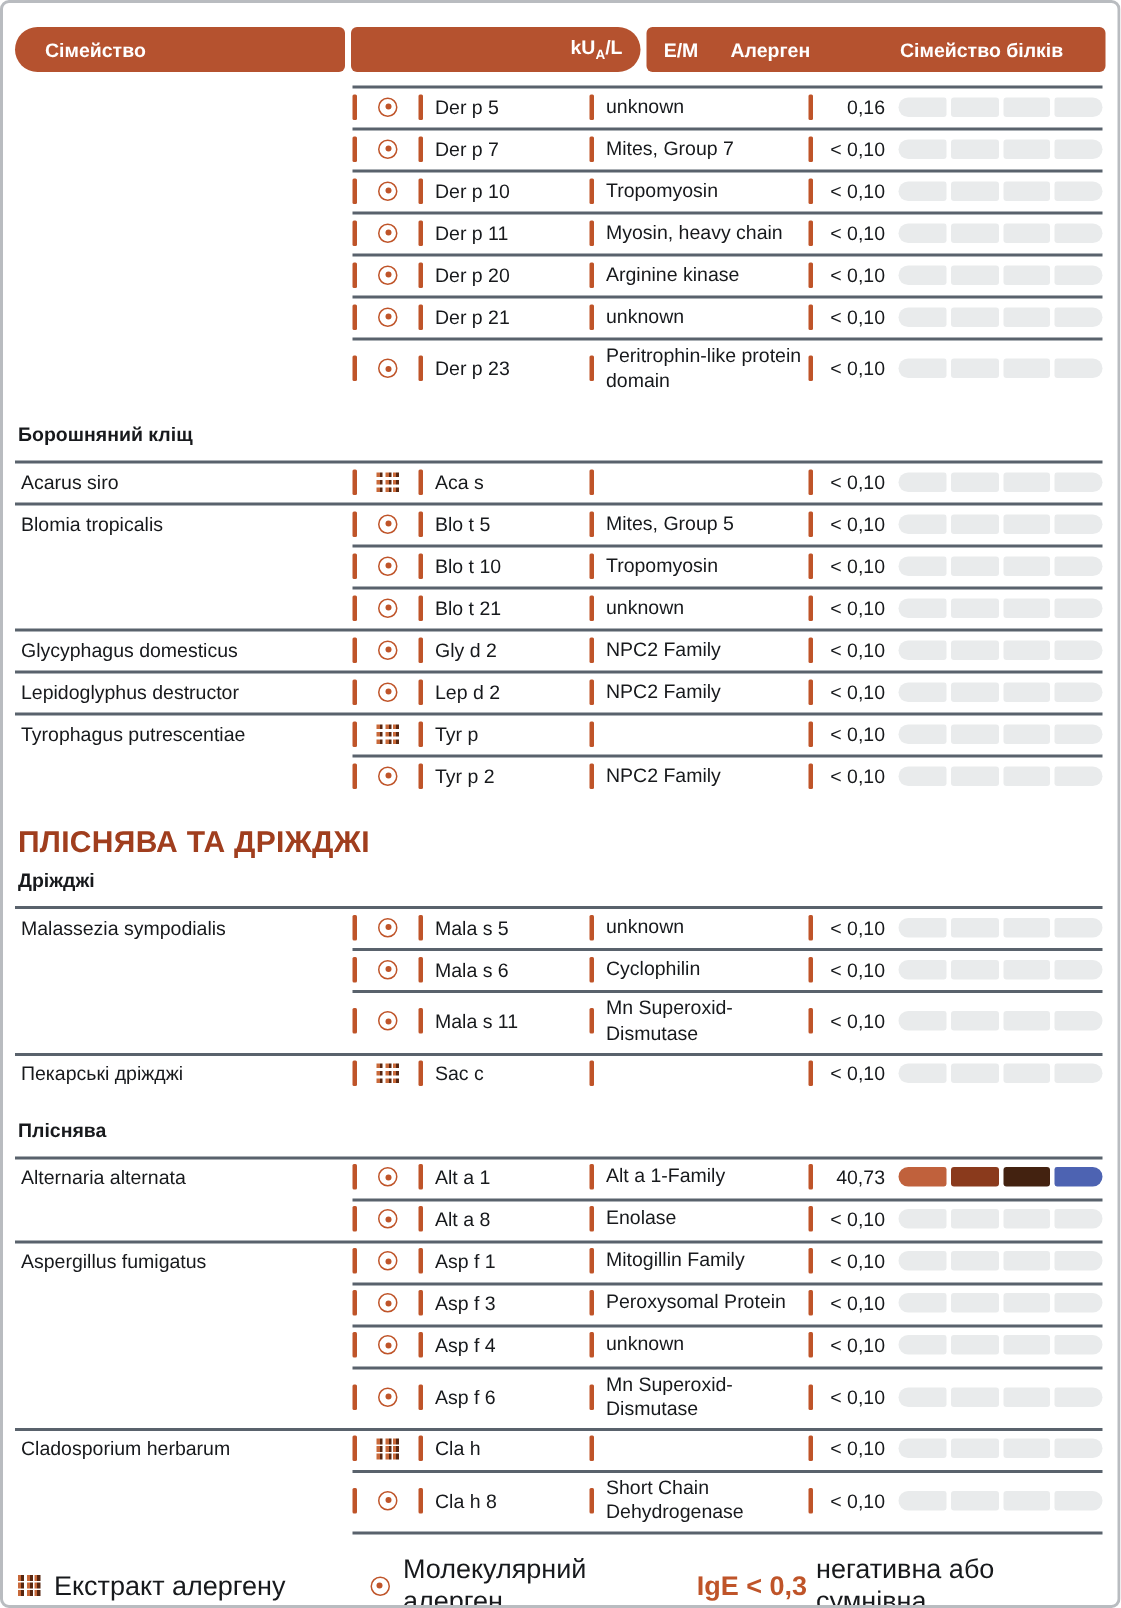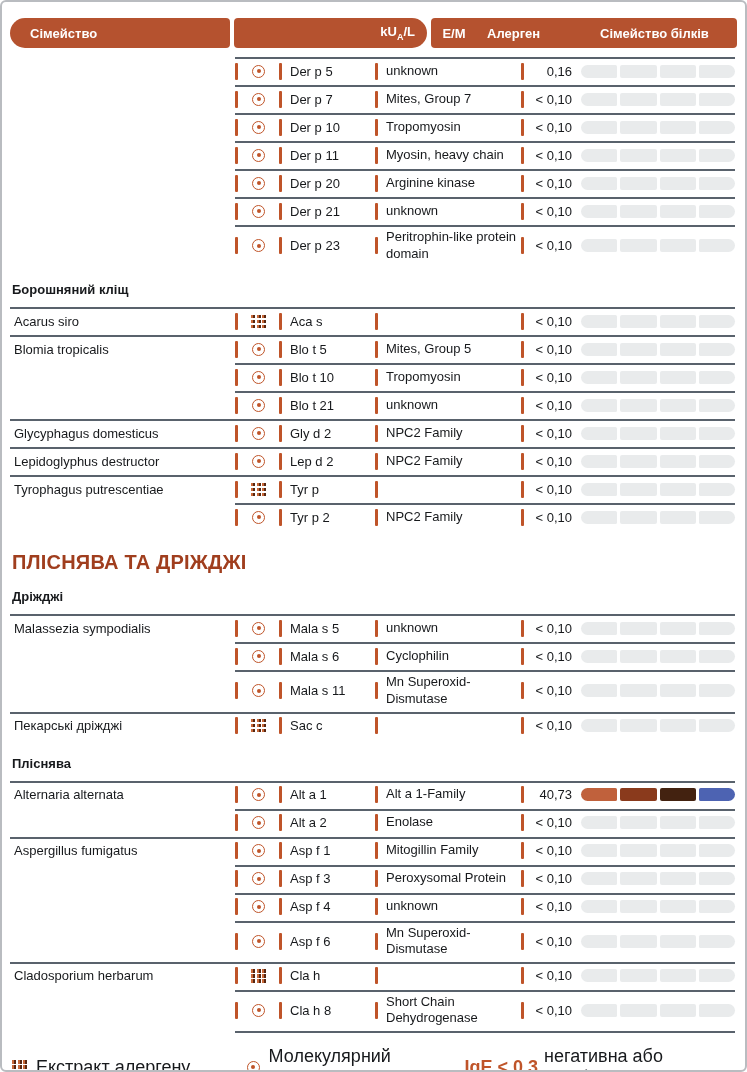--- a/index.html
+++ b/index.html
@@ -25,30 +25,30 @@
   .seg1{width:220px;border-radius:15px 4px 4px 15px;padding-left:20px;box-sizing:border-box;}
   .seg2{width:306px;border-radius:4px;box-sizing:border-box;}
   .seg3{flex:1;border-radius:4px 15px 15px 4px;justify-content:flex-end;padding-right:12px;box-sizing:border-box;}
   .h-em{width:46px;text-align:center;}
   .h-allergen{width:114px;padding-left:10px;box-sizing:border-box;}
   .h-family{padding-left:9px;}
   .h-unit sub{font-size:9px;}
   
   .heading-main{font-size:20px;font-weight:bold;color:var(--heading);margin:20px 0 2px 2px;letter-spacing:.2px;}
   .heading-sub{font-size:13px;font-weight:bold;color:var(--text);margin:16px 0 10px 2px;}
-  .heading-main + .heading-sub{margin-top:15px;}
+  .heading-main + .heading-sub{margin-top:5px;}
   
   .row{display:flex;min-height:28px;align-items:center;position:relative;}
   .row.sep-full::before,.row.sep-part::before{
     content:"";position:absolute;top:0;height:2px;background:var(--rule);left:0;right:2px;}
   .row.sep-part::before{left:225px;}
   .cell{display:flex;align-items:center;box-sizing:border-box;}
   .c-name{width:225px;padding-left:4px;font-size:13px;}
   .c-em{width:44px;}
-  .c-allergen{width:96px;font-size:13px;}
+  .c-allergen{width:114px;font-size:13px;}
   .c-family{width:146px;font-size:13px;}
   .c-family .txt{line-height:1.28;padding:4px 0;}
   .c-value{width:60px;font-size:13px;}
   .c-value .txt{flex:1;text-align:right;padding-right:9px;white-space:nowrap;}
   .c-scale{flex:1;display:flex;align-items:center;gap:3px;padding-right:2px;}
   .tick{width:3px;height:17px;background:var(--accent);border-radius:1px;flex:none;}
   .c-allergen .txt,.c-family .txt{margin-left:8px;}
   .pill{height:13px;flex:1;background:var(--pill);border-radius:2px;}
   .pill.first{border-radius:8px 2px 2px 8px;}
   .pill.last{border-radius:2px 8px 8px 2px;}
@@ -624,21 +624,21 @@
         </div>
   </div>
       <div class="row sep-part">
     <div class="cell c-name"></div>
     <div class="cell c-em">
           <span class="tick"></span>
           <span class="mol-icon"></span>
         </div>
     <div class="cell c-allergen">
           <span class="tick"></span>
-          <span class="txt">Alt a 2</span>
+          <span class="txt">Alt a 8</span>
         </div>
     <div class="cell c-family">
           <span class="tick"></span>
           <span class="txt">Enolase</span>
         </div>
     <div class="cell c-value">
           <span class="tick"></span>
           <span class="txt">&lt; 0,10</span>
         </div>
     <div class="cell c-scale">

